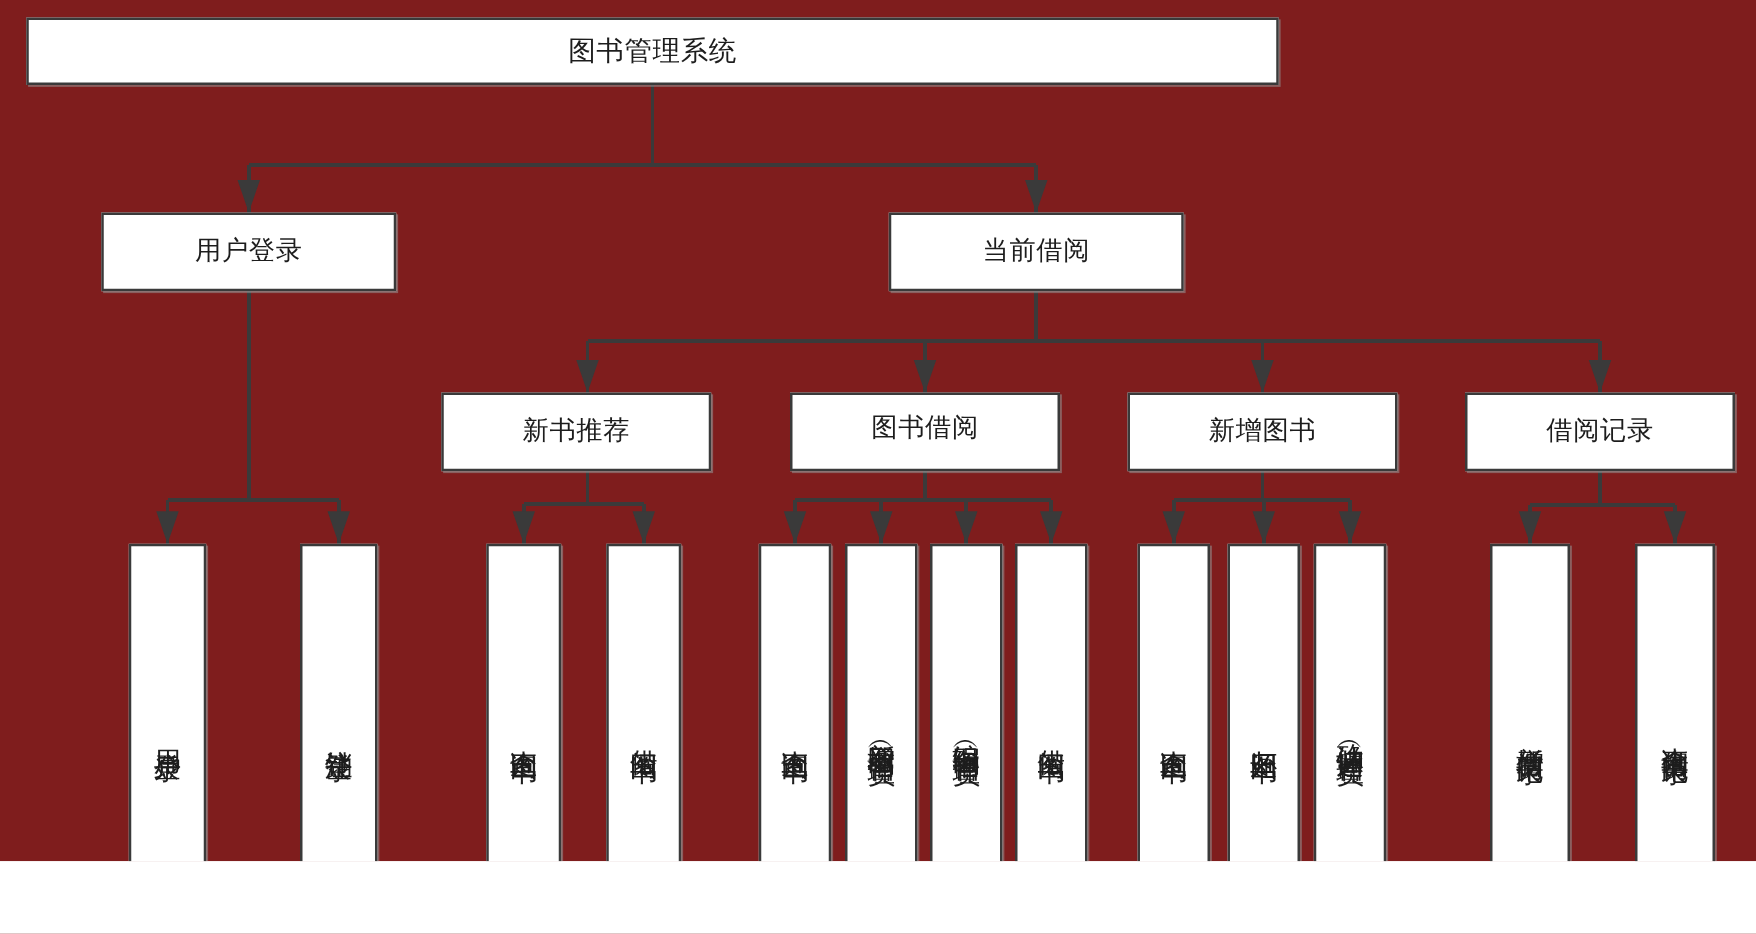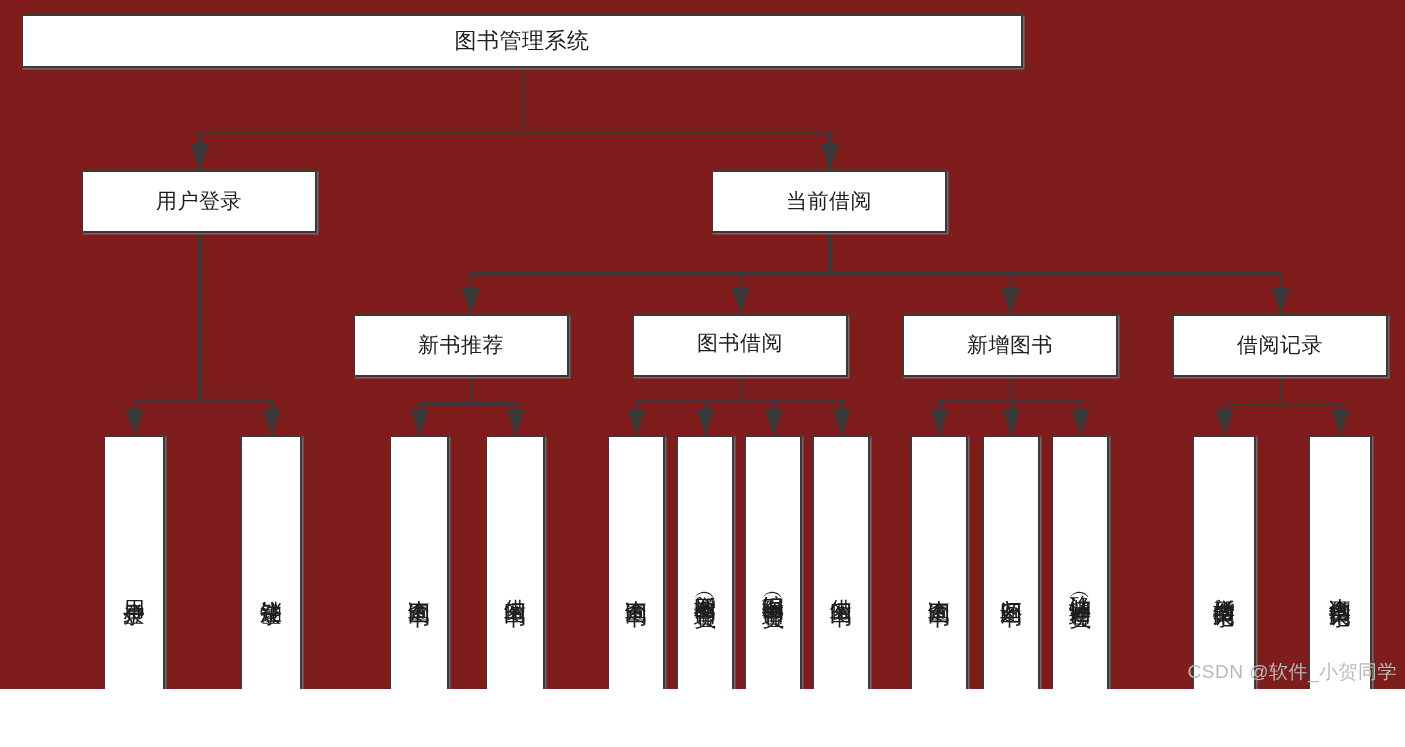--- a/index.html
+++ b/index.html
@@ -176,14 +176,13 @@
       <div class="node vertical" style="left: 1051px; top: 435px; width: 58px; height: 302px;">
         <span class="label">确认归还（管理员）</span>
       </div>
       <div class="node vertical" style="left: 1192px; top: 435px; width: 64px; height: 302px;">
         <span class="label">新增借阅记录</span>
       </div>
       <div class="node vertical" style="left: 1308px; top: 435px; width: 64px; height: 302px;">
         <span class="label">查询借阅记录</span>
       </div>
     </div>
-  <div id="watermark">CSDN @软件_小贺同学</div>
 </div>
 
 </body></html>

